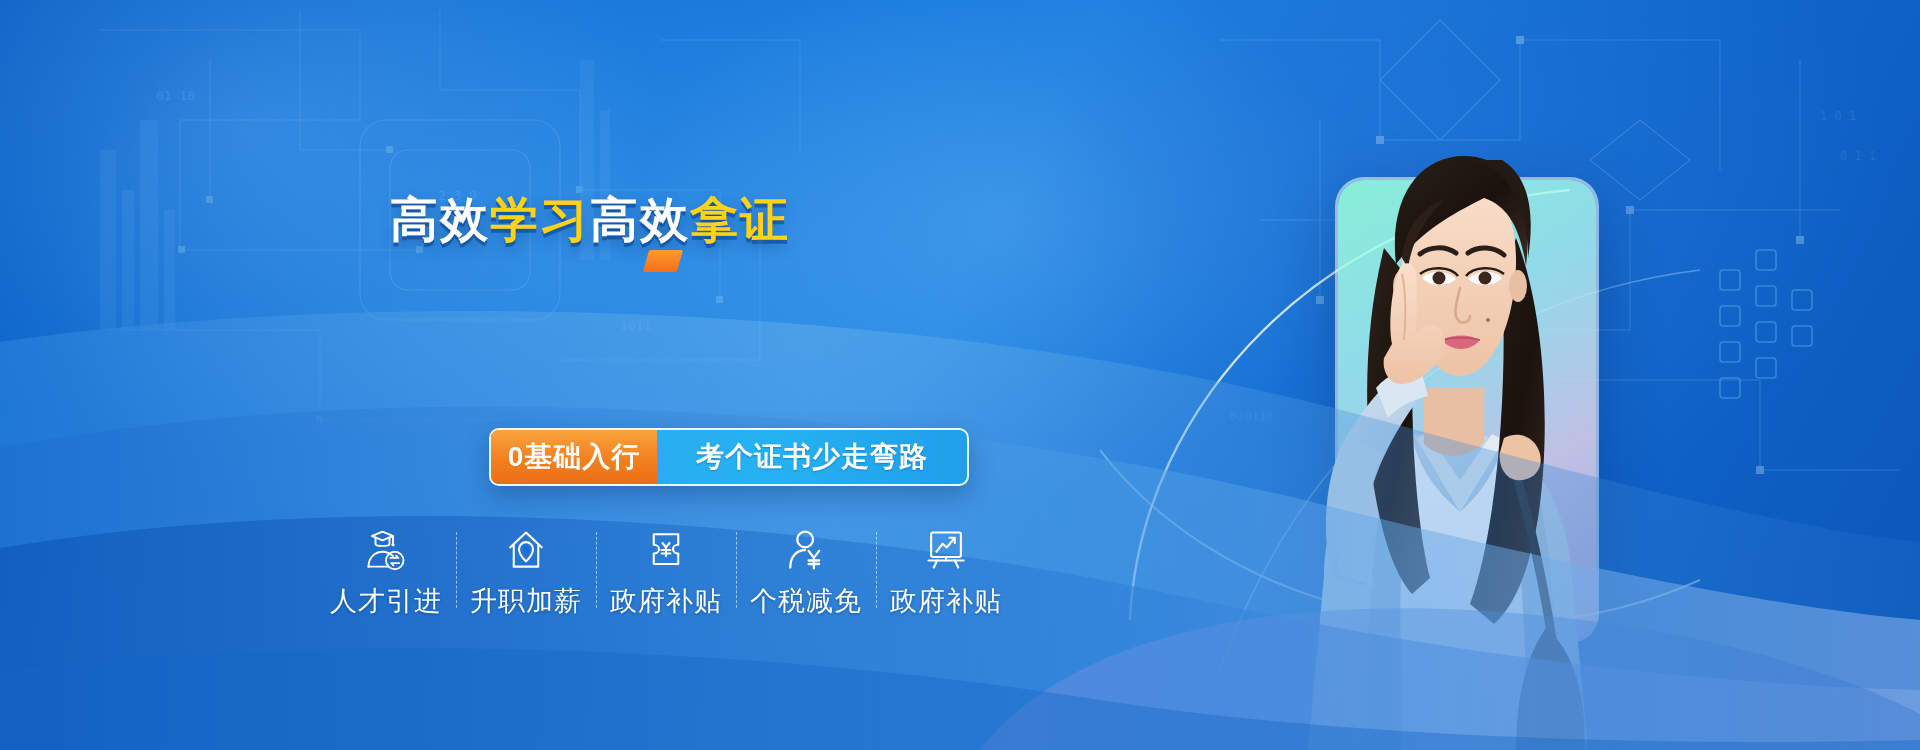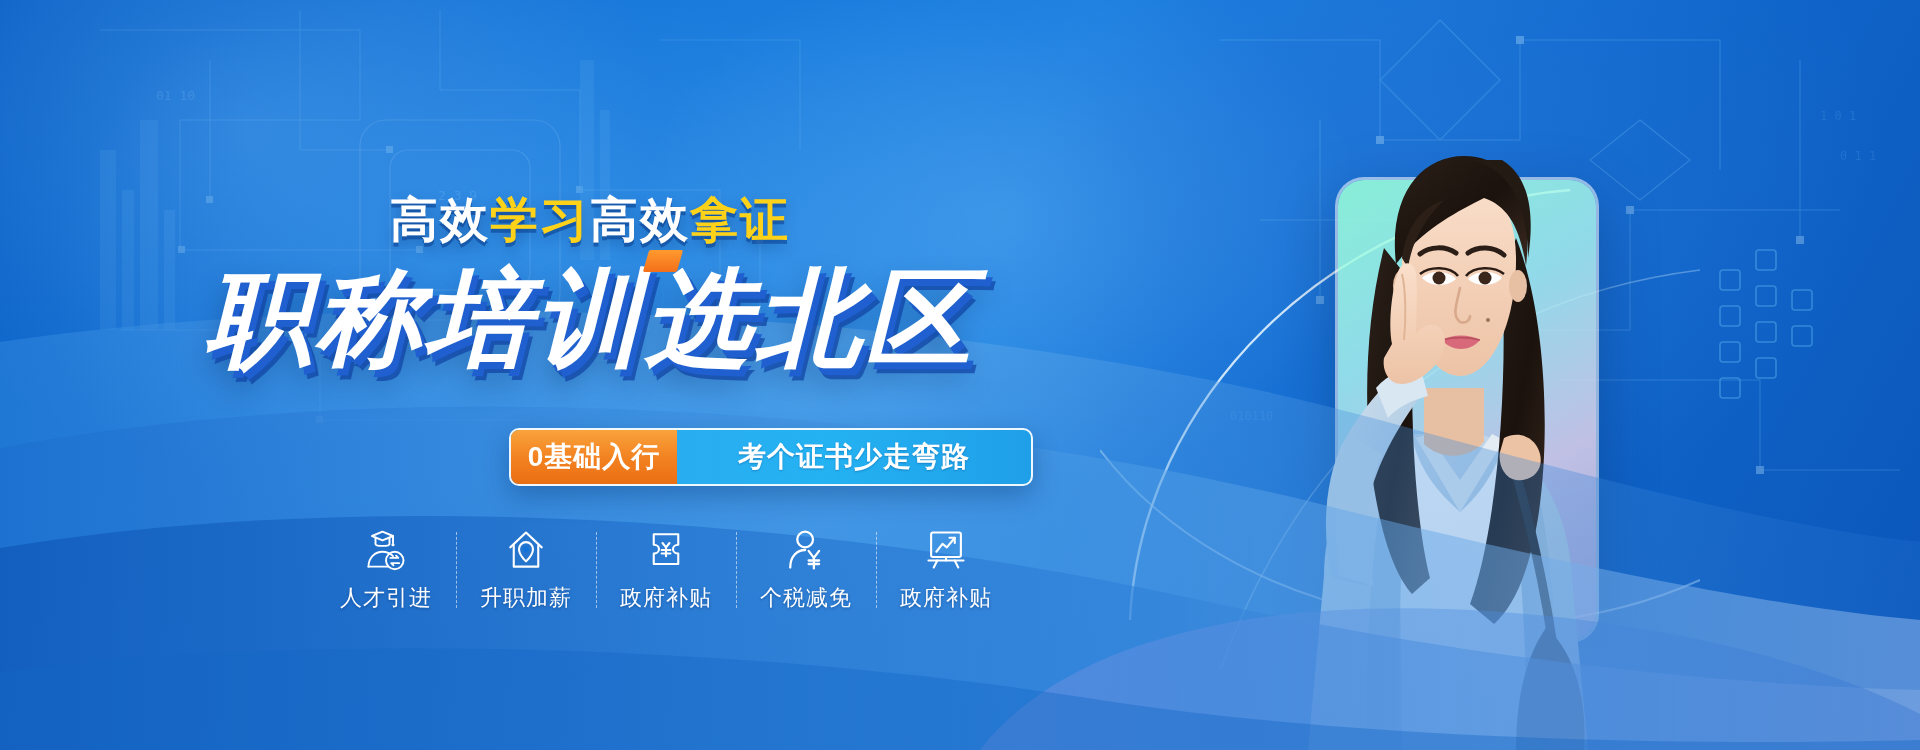--- a/index.html
+++ b/index.html
@@ -71,21 +71,21 @@
       0 16px 28px rgba(4,30,85,.40);
   }
   .headline .mark{
     position:absolute; left:646px; top:-12px; width:34px; height:22px;
     background:linear-gradient(180deg,#ff9a2e 0%, #f4701a 100%);
     transform:skewX(-16deg); border-radius:2px;
   }
 
   
   .cta{
-    position:absolute; left:509px; top:428px; width:524px; height:58px;
+    position:absolute; left:489px; top:428px; width:480px; height:58px;
     border:2px solid rgba(255,255,255,.92); border-radius:10px;
     display:flex; align-items:stretch; overflow:hidden;
     background:linear-gradient(90deg, #2ea7ef 0%, #24b2f2 60%, #1f9fe8 100%);
     box-shadow:0 10px 26px rgba(3,35,90,.30);
   }
   .cta-left{
     flex:0 0 166px; display:flex; align-items:center; justify-content:center;
     background:linear-gradient(180deg,#f9a33c 0%,#f2801f 55%,#ea6f14 100%);
     color:#fff; font-size:28px; font-weight:bold; letter-spacing:1px; white-space:nowrap;
   }
@@ -104,21 +104,21 @@
   .feature{
     position:relative; flex:1 1 0; display:flex; flex-direction:column;
     align-items:center; justify-content:flex-start; gap:11px;
   }
   .feature + .feature::before{
     content:""; position:absolute; left:0; top:4px; width:0; height:76px;
     border-left:1px dashed rgba(255,255,255,.55);
   }
   .feature .ico{ width:42px; height:44px; display:block; }
   .feature .lbl{
-    color:#ffffff; font-size:22px; letter-spacing:1px; white-space:nowrap;
+    color:#ffffff; font-size:27px; letter-spacing:1px; white-space:nowrap;
     text-shadow:0 1px 3px rgba(3,40,95,.45);
   }
 </style>
 </head>
 <body>
 
 <div id="banner">
 
   <div class="glow-tl"></div>
   <div class="glow-mid"></div>
@@ -318,21 +318,20 @@
     <path d="M0 392 C 320 350, 760 366, 1100 420 C 1360 460, 1700 466, 1920 460 L1920 470 L0 470 Z" fill="#1467c6" opacity=".40"></path>
   </svg>
 
   <div class="copy">
 
     <div class="kicker">
       <span class="w">高效</span><span class="y">学习</span><span class="w">高效</span><span class="y">拿证</span>
     </div>
 
     <div class="headline">
-      <span>职称培训选北区</span>
       <span class="mark"></span>
     </div>
 
     <div class="cta">
       <div class="cta-left">0基础入行</div>
       <div class="cta-right">考个证书少走弯路</div>
     </div>
 
     <div class="features">
 

